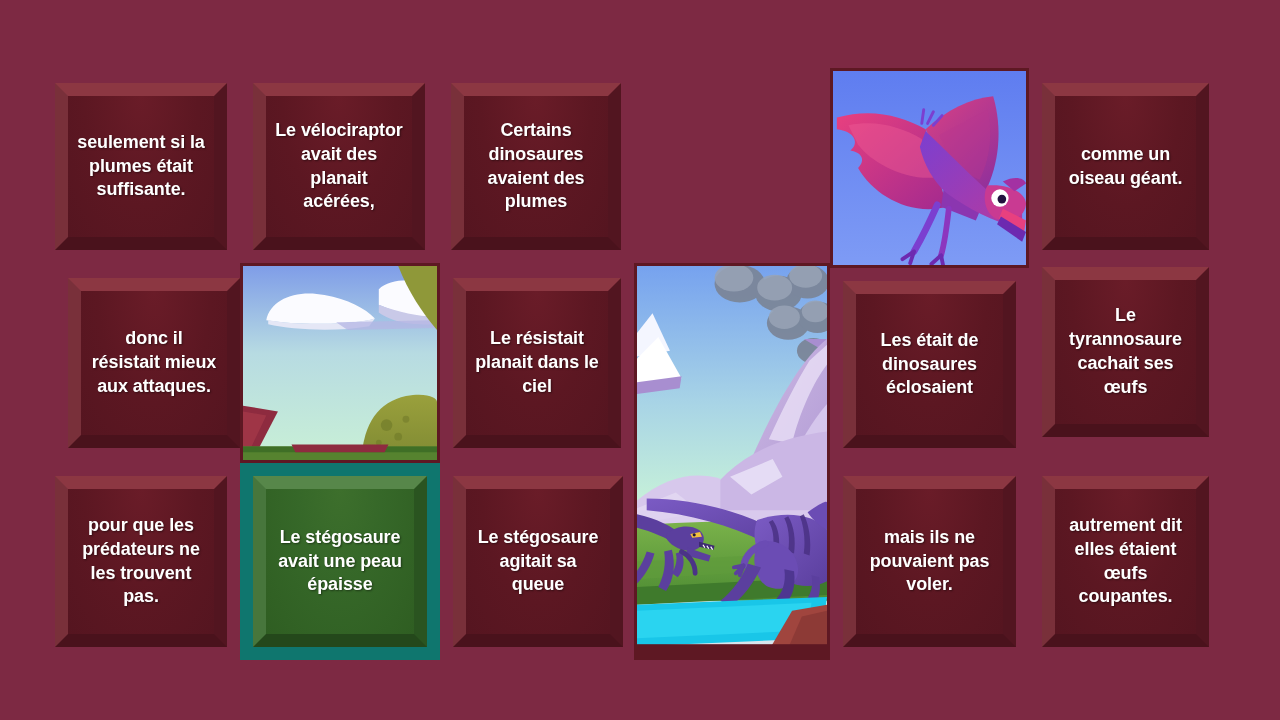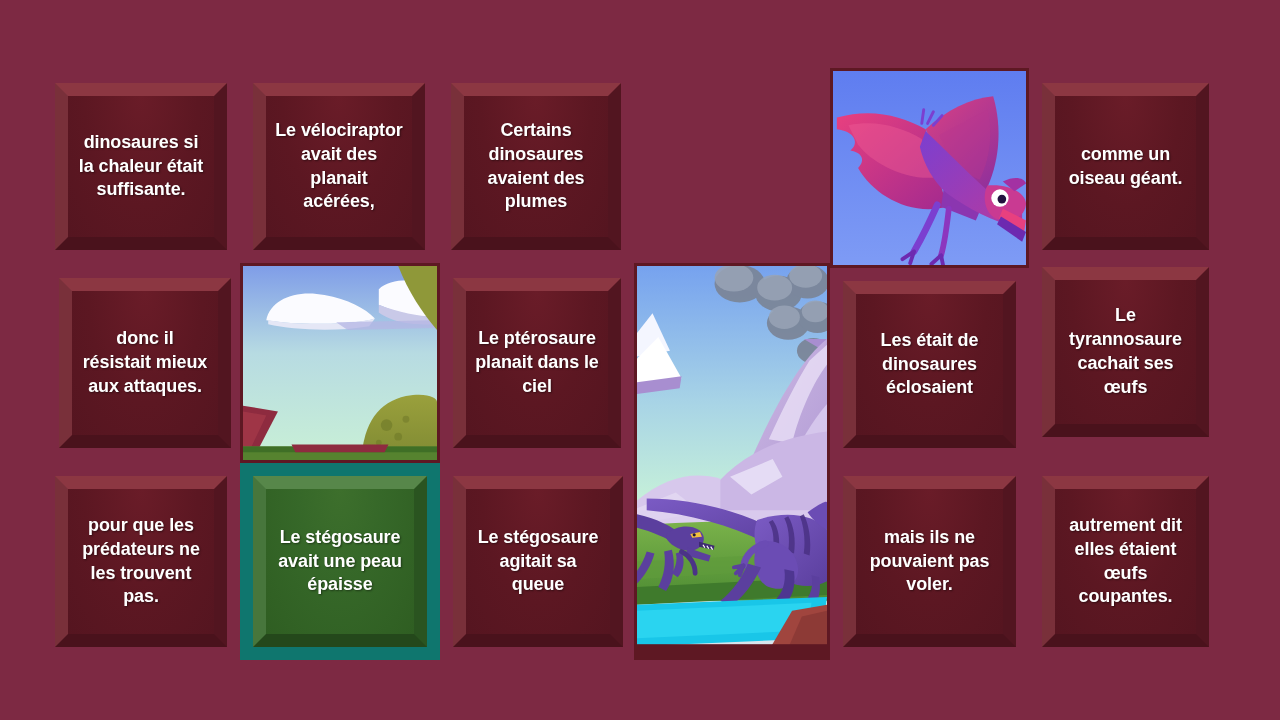--- a/index.html
+++ b/index.html
@@ -71,21 +71,21 @@
   .pic .art{ position:absolute; inset:0; overflow:hidden; }
   .pic svg{ display:block; width:100%; height:100%; }
 </style>
 </head>
 <body>
 
 <div id="board">
 
   <div class="tile word" style="left:0px;top:0px;width:198px;height:193px;">
     <div class="face">
-      <div class="label">dinosaures si la chaleur était suffisante.</div>
+      <div class="label">seulement si la plumes était suffisante.</div>
     </div>
     <div class="bevel"></div>
   </div>
 
   <div class="tile word" style="left:198px;top:0px;width:198px;height:193px;">
     <div class="face">
       <div class="label">Le vélociraptor avait des planait acérées,</div>
     </div>
     <div class="bevel"></div>
   </div>
@@ -151,21 +151,21 @@
     </div>
   </div>
 
   <div class="tile word" style="left:987px;top:0px;width:193px;height:193px;">
     <div class="face">
       <div class="label">comme un oiseau géant.</div>
     </div>
     <div class="bevel"></div>
   </div>
 
-  <div class="tile word" style="left:4px;top:195px;width:198px;height:196px;">
+  <div class="tile word" style="left:13px;top:195px;width:198px;height:196px;">
     <div class="face">
       <div class="label">donc il résistait mieux aux attaques.</div>
     </div>
     <div class="bevel"></div>
   </div>
 
   <div class="tile pic" style="left:198px;top:193px;width:200px;height:200px;">
     <div class="art">
       <svg viewBox="0 0 200 200" preserveAspectRatio="none">
         <defs>
@@ -202,21 +202,21 @@
 
         <rect x="0" y="186" width="200" height="14" fill="#56832f"></rect>
         <path d="M0 186 L 200 186 L 200 192 L 0 192 Z" fill="#3f6f26"></path>
         <path d="M50 184 L 150 184 L 146 192 L 54 192 Z" fill="#8e2b3f"></path>
       </svg>
     </div>
   </div>
 
   <div class="tile word" style="left:398px;top:195px;width:194px;height:196px;">
     <div class="face">
-      <div class="label">Le ptérosaure planait dans le ciel</div>
+      <div class="label">Le résistait planait dans le ciel</div>
     </div>
     <div class="bevel"></div>
   </div>
 
   <div class="tile pic" style="left:592px;top:193px;width:196px;height:397px;">
     <div class="art">
       <svg viewBox="0 0 196 397" preserveAspectRatio="none">
         <defs>
           <linearGradient id="vsky" x1="0" y1="0" x2="0" y2="1">
             <stop offset="0" stop-color="#76a2ef"></stop>

